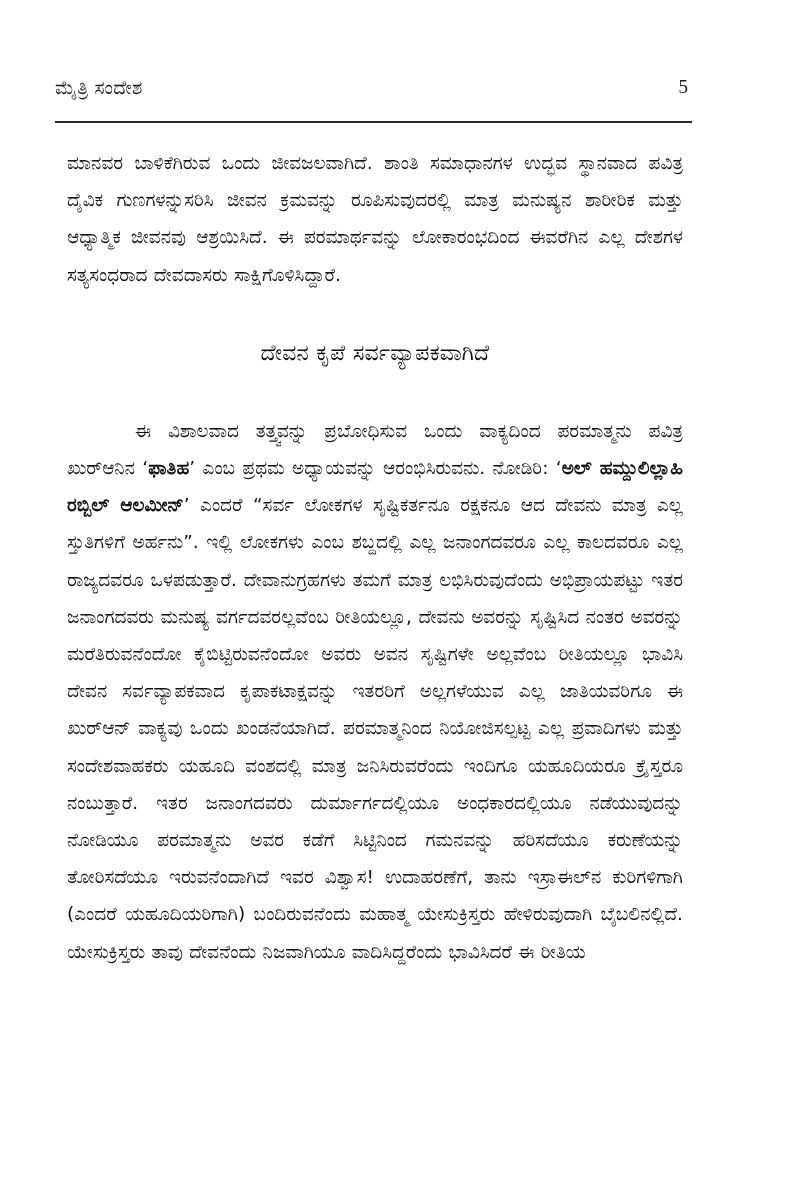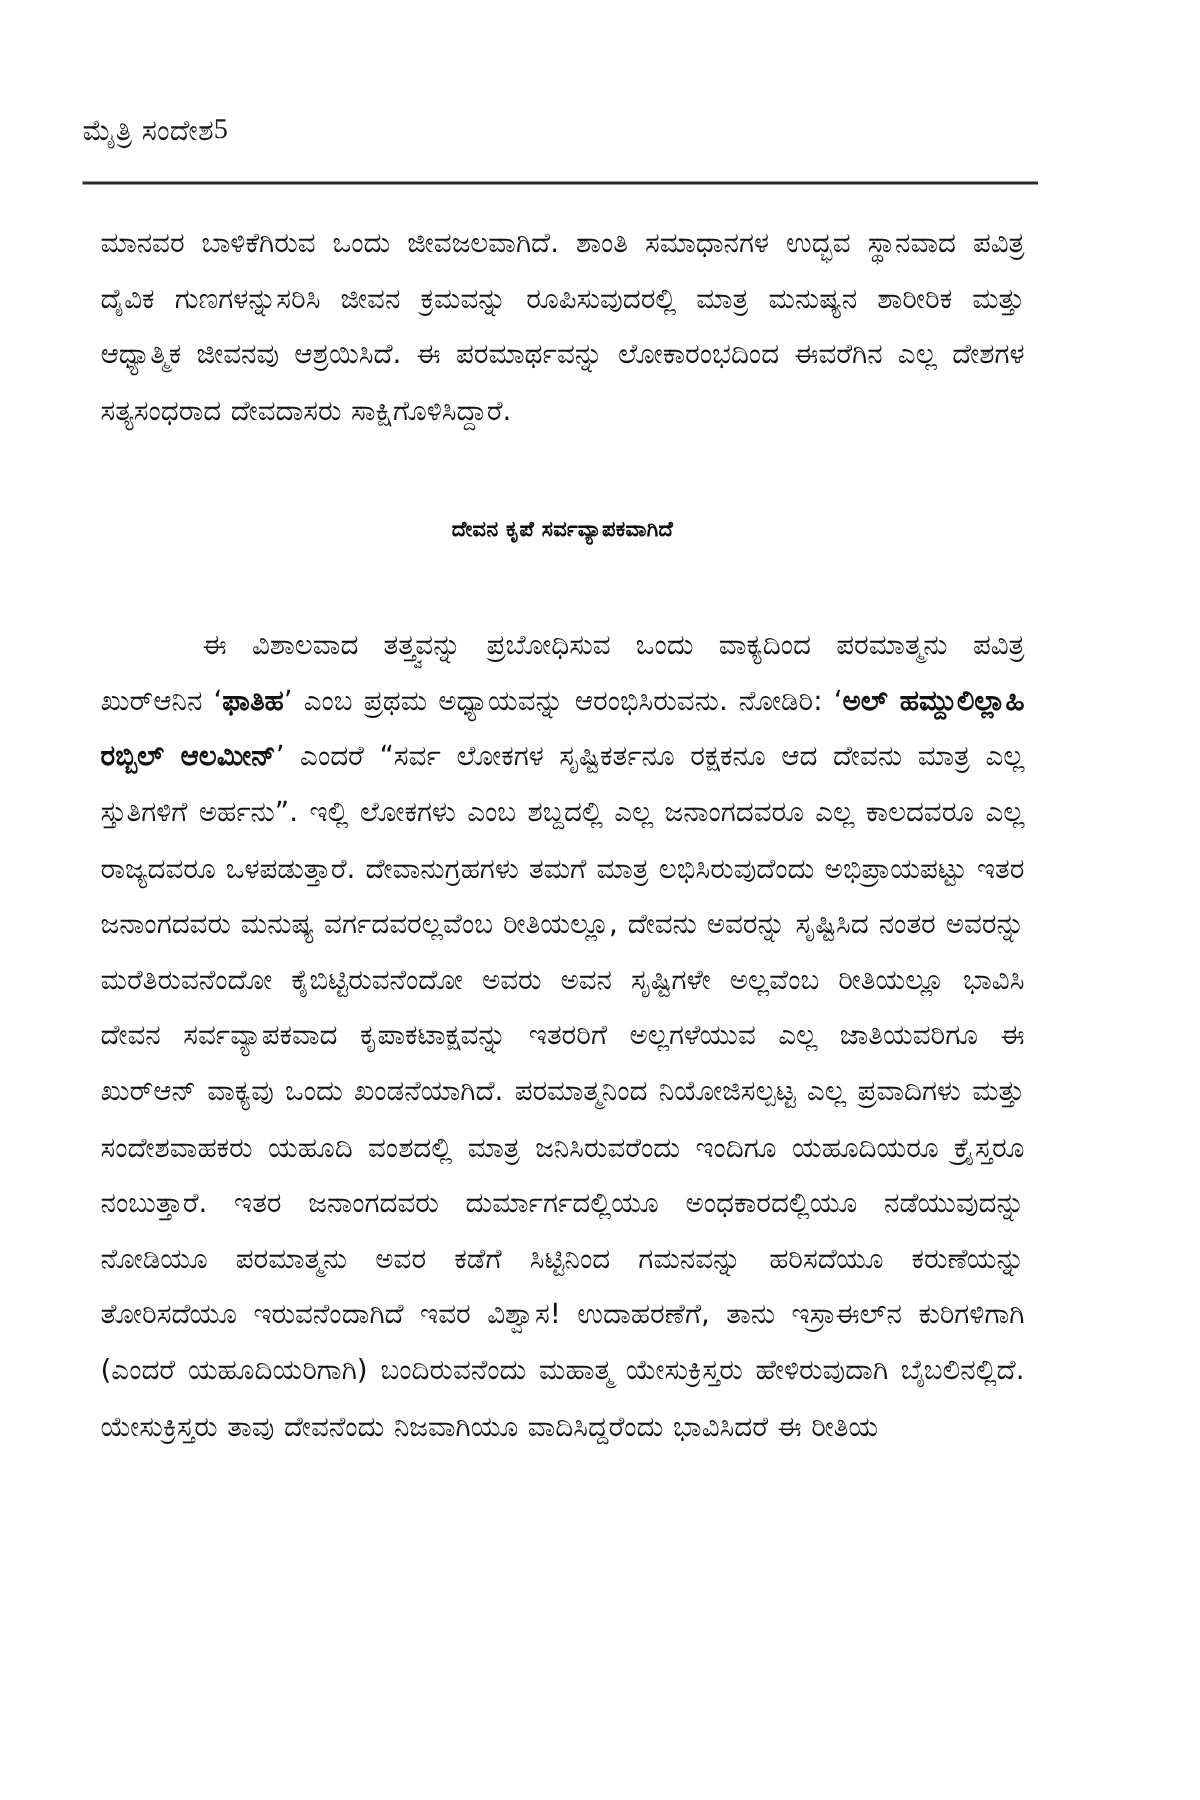--- a/index.html
+++ b/index.html
@@ -24,20 +24,21 @@
   }
 
   
   .header {
     position: absolute;
     left: 55px;
     top: 74px;
     width: 637px;
     display: flex;
     align-items: flex-end;
+    justify-content: space-between;
   }
   .header-title {
     font-family: "DejaVu Sans", "Liberation Sans", sans-serif;
     font-size: 19px;
     line-height: 26px;
     color: #1b1b1b;
     letter-spacing: 0.2px;
     white-space: nowrap;
   }
   .header-pageno {
@@ -82,23 +83,23 @@
   }
 
   .b {
     font-weight: bold;
   }
 
   
   h2.section-heading {
     margin: 0;
     font-family: "DejaVu Sans", "Liberation Sans", sans-serif;
-    font-size: 14px;
+    font-size: 22px;
     line-height: 30px;
-    font-weight: bold;
+    font-weight: normal;
     text-align: center;
     color: #0d0d0d;
     letter-spacing: 0.2px;
   }
 
   .gap-before-heading { height: 33px; }
   .gap-after-heading  { height: 32px; }
 </style>
 </head>
 <body>

